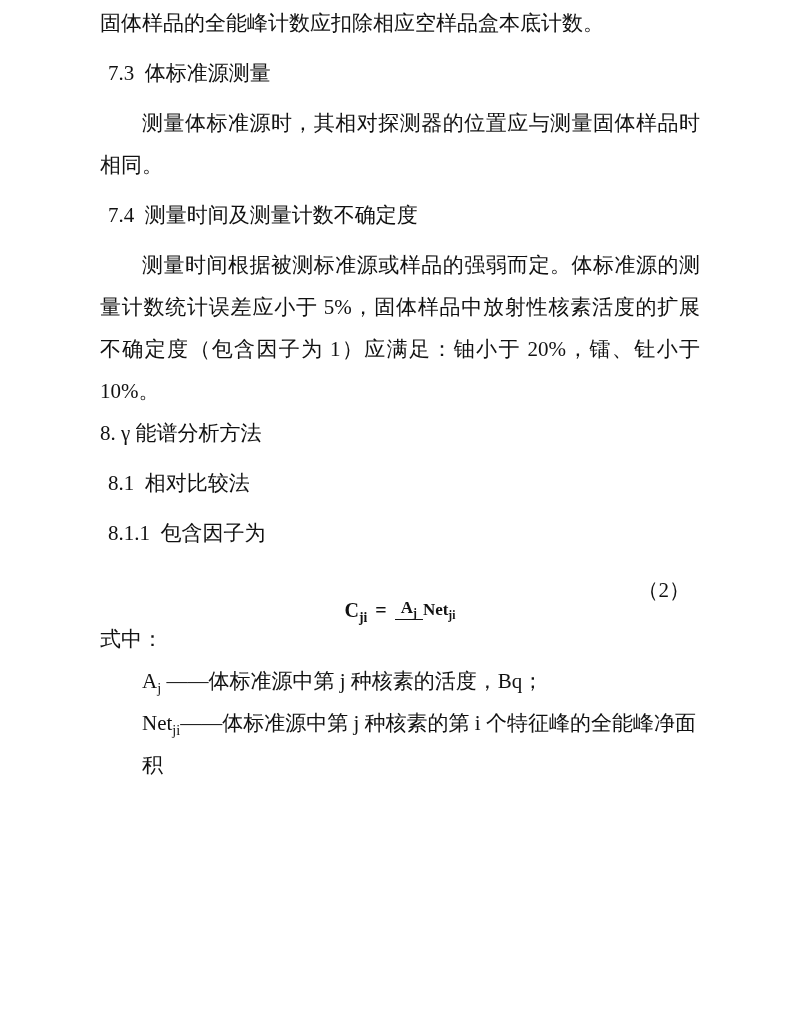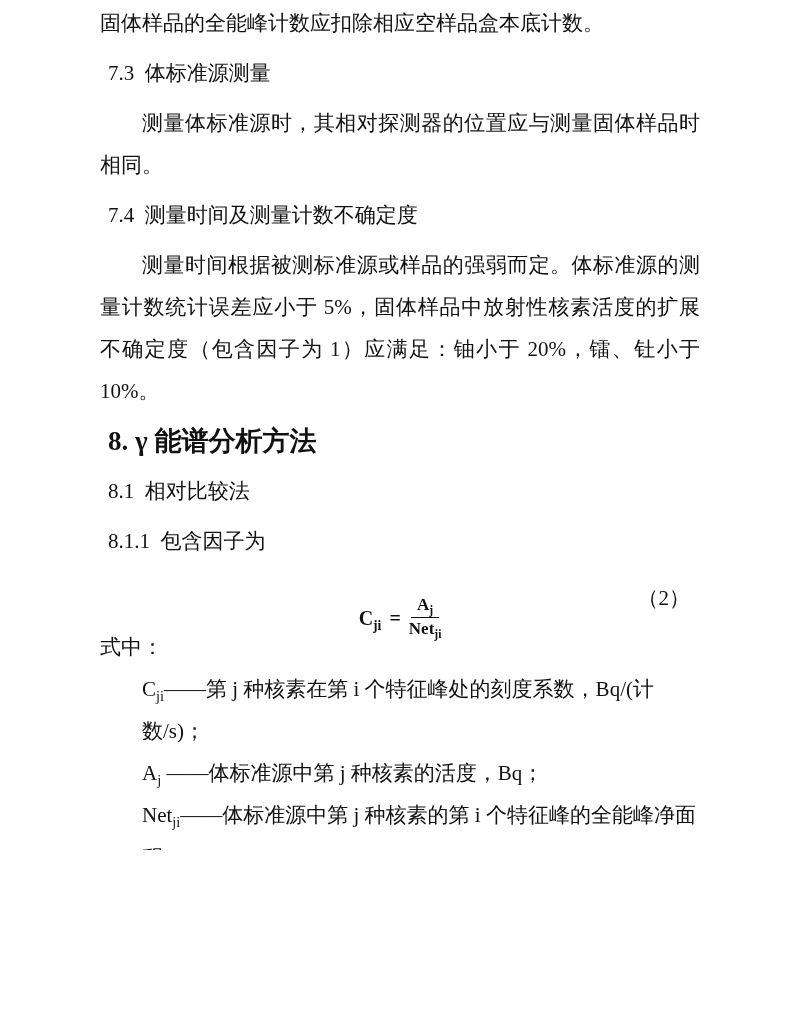--- a/index.html
+++ b/index.html
@@ -30,23 +30,23 @@
     text-align: justify;
     text-indent: 0;
   }
   .heading {
     margin: 8px;
     font-weight: normal;
     font-size: 21px;
     white-space: pre-wrap;
   }
   .heading-bold {
-    margin: 8px;
-    font-weight: bold;
-    font-size: 27px;
+    margin: 0;
+    font-weight: normal;
+    font-size: 21px;
     white-space: pre-wrap;
   }
   .sym {
     font-family: "Liberation Serif", "DejaVu Serif", serif;
   }
   sub {
     font-size: 68%;
     line-height: 0;
   }
   .formula-row {
@@ -60,21 +60,21 @@
     display: flex;
     align-items: center;
     font-weight: bold;
     font-size: 20px;
     line-height: 1.1;
     margin-top: 39px;
   }
   .formula .eq-sign { margin: 0 8px; }
   .fraction {
     display: inline-flex;
-    flex-direction: column;
+    flex-direction: row;
     align-items: center;
     font-size: 17px;
     vertical-align: middle;
   }
   .fraction .num {
     padding: 0 6px 2px 6px;
     border-bottom: 1.5px solid #111;
   }
   .fraction .den {
     padding-top: 2px;
@@ -138,21 +138,20 @@
       <span class="fraction">
         <span class="num"><span>A</span><sub>j</sub></span>
         <span class="den"><span>Net</span><sub>ji</sub></span>
       </span>
     </div>
     <span class="eq-number">（2）</span>
   </div>
 
   <p class="where-label">式中：</p>
 
-  <div class="def-item"><span class="sym">C</span><sub>ji</sub><span>——</span><span>第 j 种核素在第 i 个特征峰处的刻度系数，Bq/(计数/s)；</span></div>
 
   <div class="def-item"><span class="sym">A</span><sub>j</sub><span> ——</span><span>体标准源中第 j 种核素的活度，Bq；</span></div>
 
   <div class="def-item"><span class="sym">Net</span><sub>ji</sub><span>——</span><span>体标准源中第 j 种核素的第 i 个特征峰的全能峰净面积</span></div>
 
   <div class="footer">
     <span>—</span>
     <span>70</span>
     <span>—</span>
   </div>

